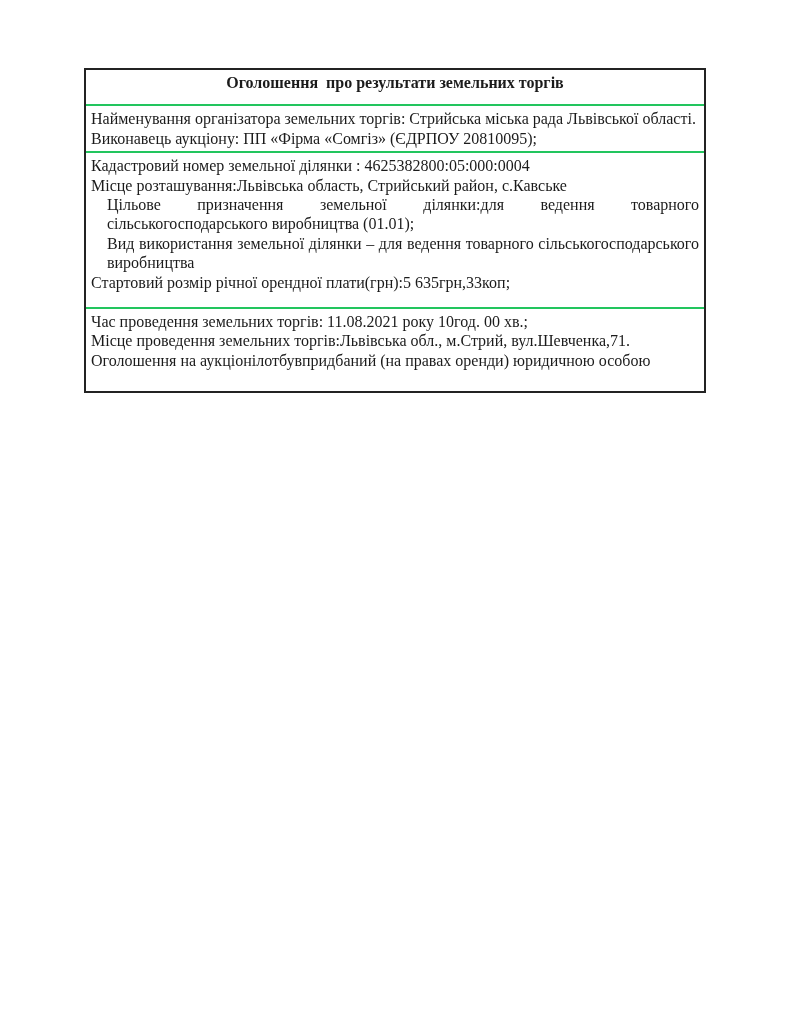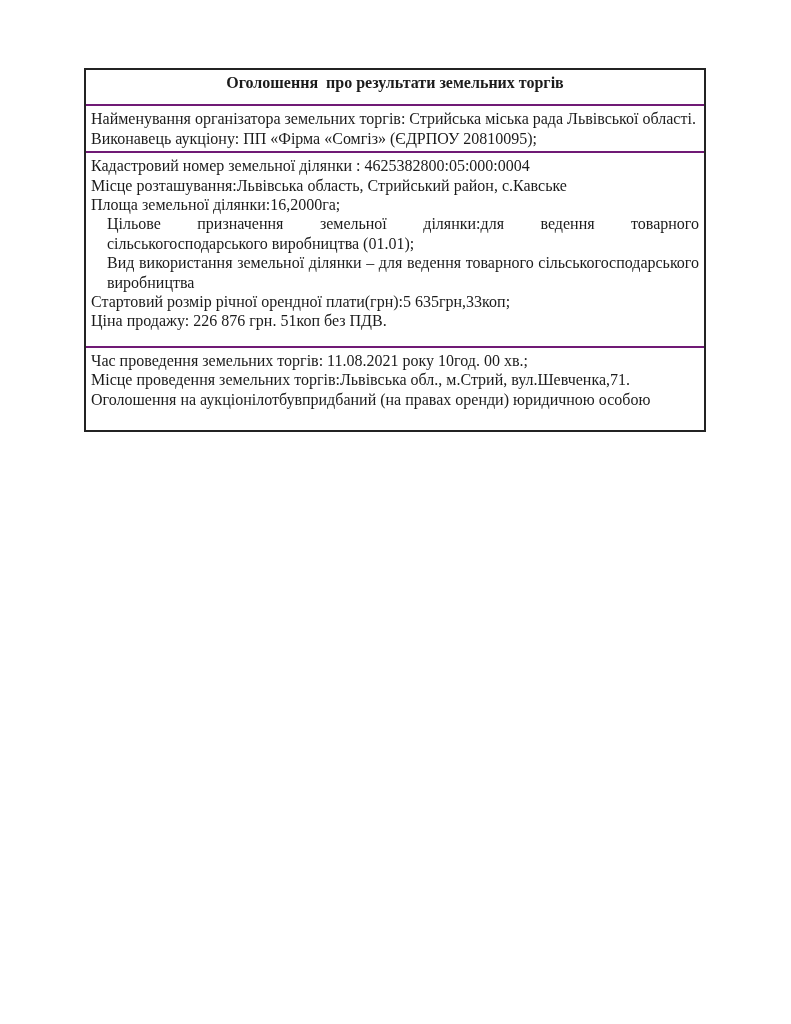--- a/index.html
+++ b/index.html
@@ -16,21 +16,21 @@
     overflow: hidden;
   }
   .doc-table {
     position: absolute;
     left: 84px; top: 68px;
     width: 622px;
     border: 2px solid #232323;
     background: #ffffff;
   }
   .row {
-    border-top: 2px solid #701a75;
+    border-top: 2px solid #22c55e;
     padding: 3px 5px 2px 5px;
     font-size: 16px;
     line-height: 19.4px;
   }
   .row:first-child { border-top: none; }
   .row p { margin: 0; }
   .row-title {
     text-align: center;
     font-weight: bold;
     padding: 3px 5px 12px 5px;
@@ -52,25 +52,23 @@
     </div>
 
     <div class="row row-organizer">
       <p>Найменування організатора земельних торгів: Стрийська міська рада Львівської області.</p>
       <p>Виконавець аукціону: ПП «Фірма «Сомгіз» (ЄДРПОУ 20810095);</p>
     </div>
 
     <div class="row row-details">
       <p>Кадастровий номер земельної ділянки : 4625382800:05:000:0004</p>
       <p>Місце розташування:Львівська область, Стрийський район, с.Кавське</p>
-      <p>Площа земельної ділянки:16,2000га;</p>
       <p class="justify">Цільове призначення земельної ділянки:для ведення товарного сільськогосподарського виробництва (01.01);</p>
       <p class="justify">Вид використання земельної ділянки – для ведення товарного сільськогосподарського виробництва</p>
       <p>Стартовий розмір річної орендної плати(грн):5 635грн,33коп;</p>
-      <p>Ціна продажу: 226 876 грн. 51коп без ПДВ.</p>
     </div>
 
     <div class="row row-auction">
       <p>Час проведення земельних торгів: 11.08.2021 року 10год. 00 хв.;</p>
       <p>Місце проведення земельних торгів:Львівська обл., м.Стрий, вул.Шевченка,71.</p>
       <p>Оголошення на аукціонілотбувпридбаний (на правах оренди) юридичною особою</p>
     </div>
 
   </div>
 </div>

